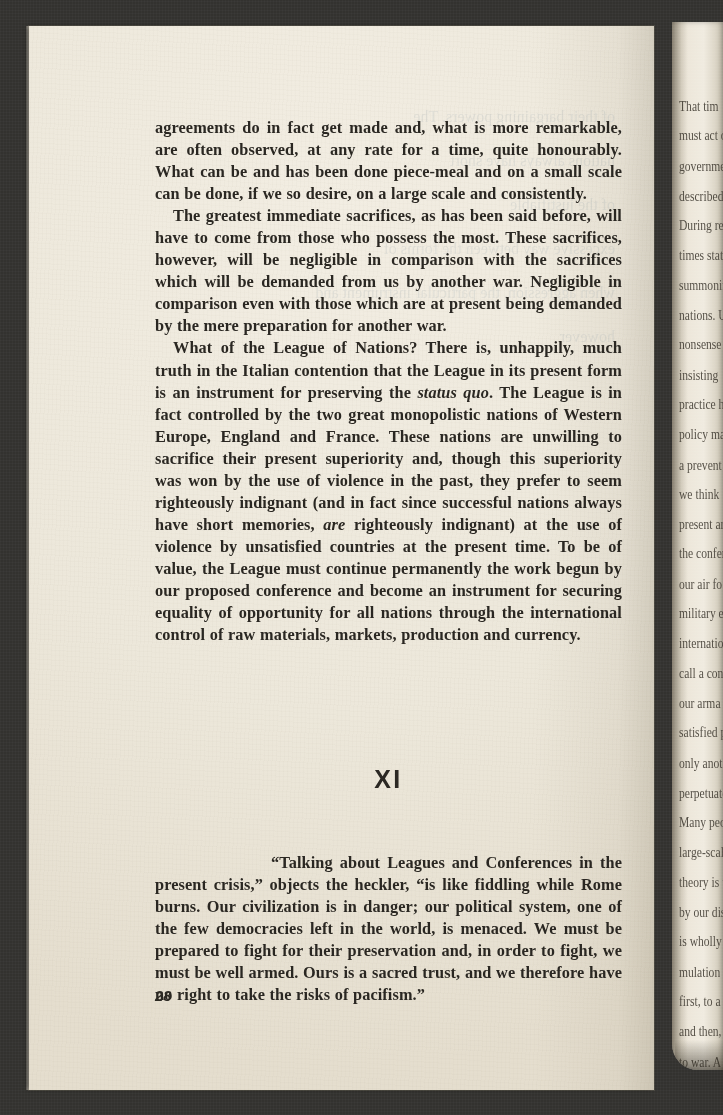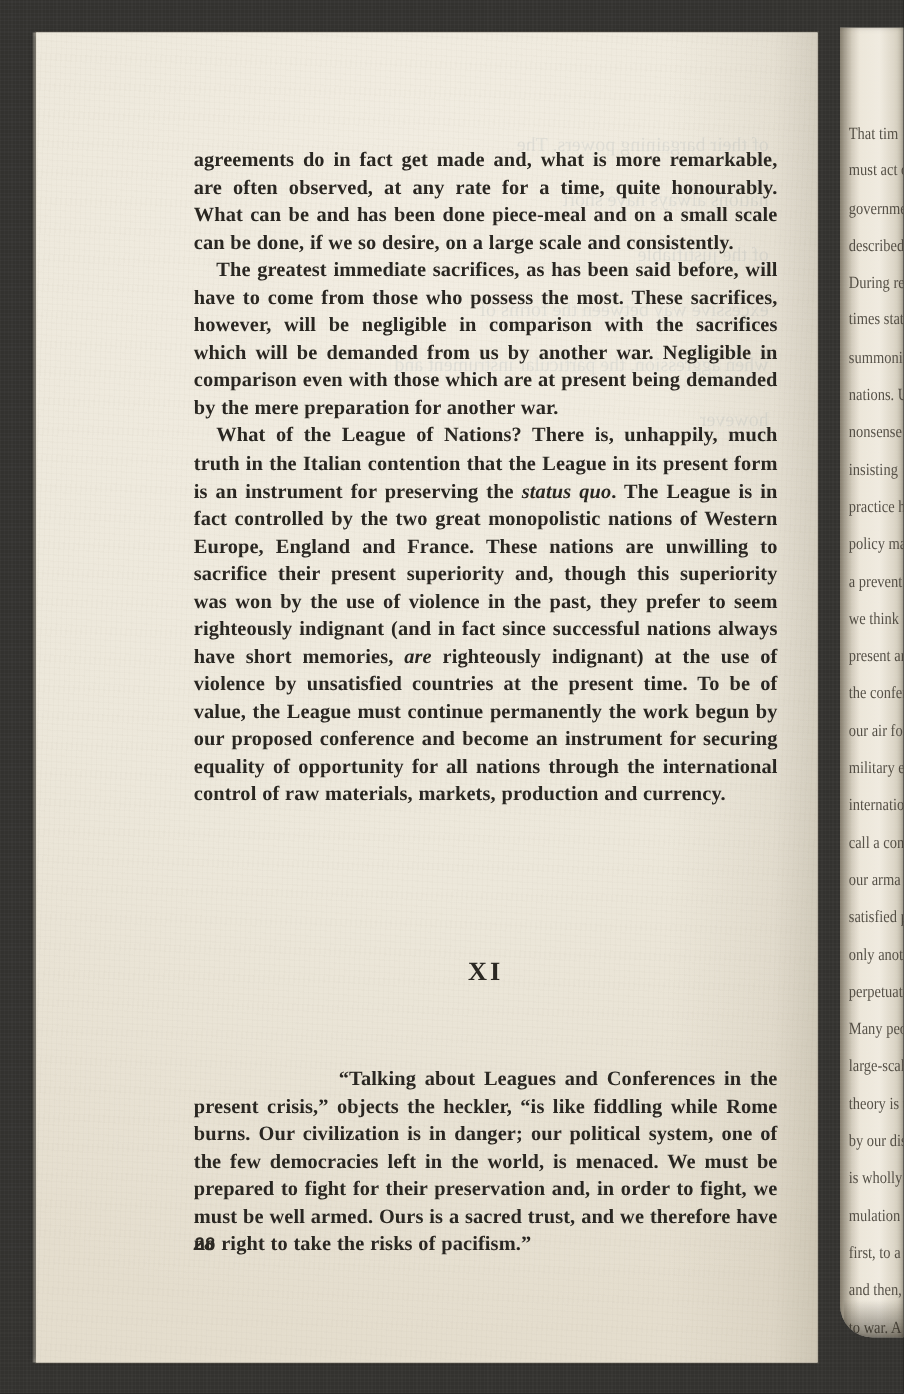--- a/index.html
+++ b/index.html
@@ -101,23 +101,23 @@
   p.para i { font-style: italic; }
 
   
   .chapter-number {
     position: absolute;
     left: 126px;
     top: 739px;
     width: 467px;
     text-align: center;
     z-index: 3;
-    font-family: Liberation Serif, serif;
+    font-family: Liberation Sans, sans-serif;
     font-weight: bold;
-    font-size: 21px;
+    font-size: 25px;
     letter-spacing: 2.5px;
     color: #2b2823;
   }
 
   
   .folio {
     position: absolute;
     left: 126px;
     top: 962px;
     z-index: 3;

